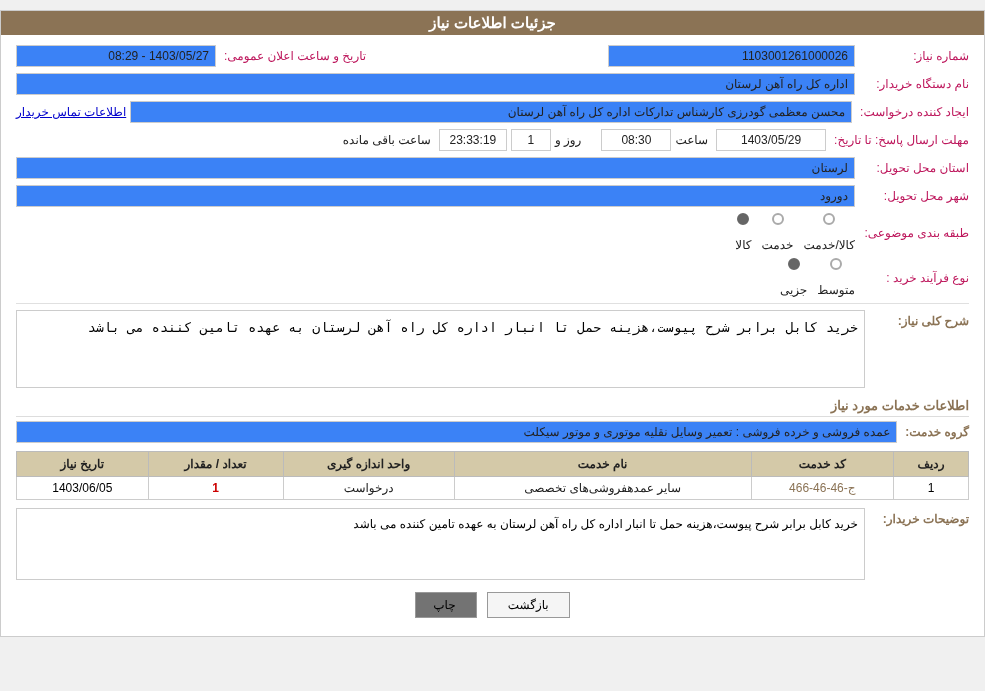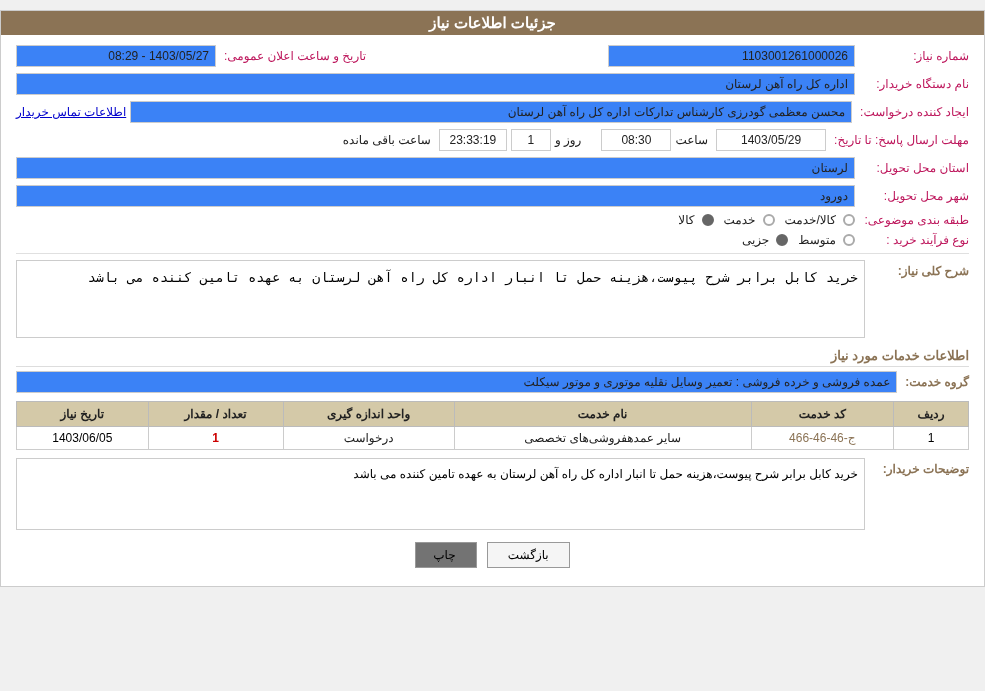--- a/index.html
+++ b/index.html
@@ -76,21 +76,22 @@
       padding-bottom: 3px;
     }
     .radio-group {
       display: flex;
       gap: 10px;
       align-items: center;
     }
     .radio-item {
       display: flex;
       align-items: center;
-      gap: 7px;
+      gap: 13px;
+      flex-direction: column;
     }
     .radio-dot {
       width: 12px;
       height: 12px;
       border-radius: 50%;
       border: 2px solid #aaa;
       background: #fff;
       display: inline-block;
     }
     .radio-dot.selected {

